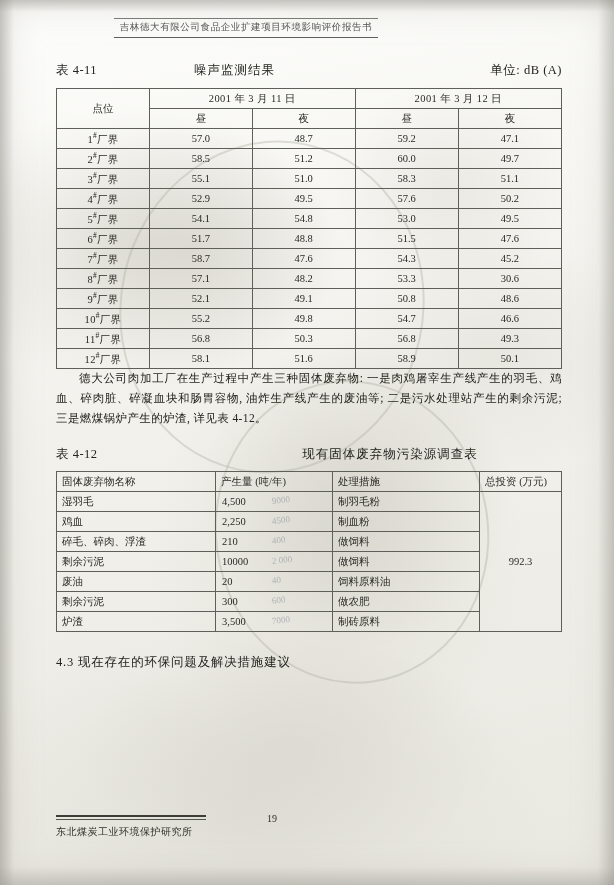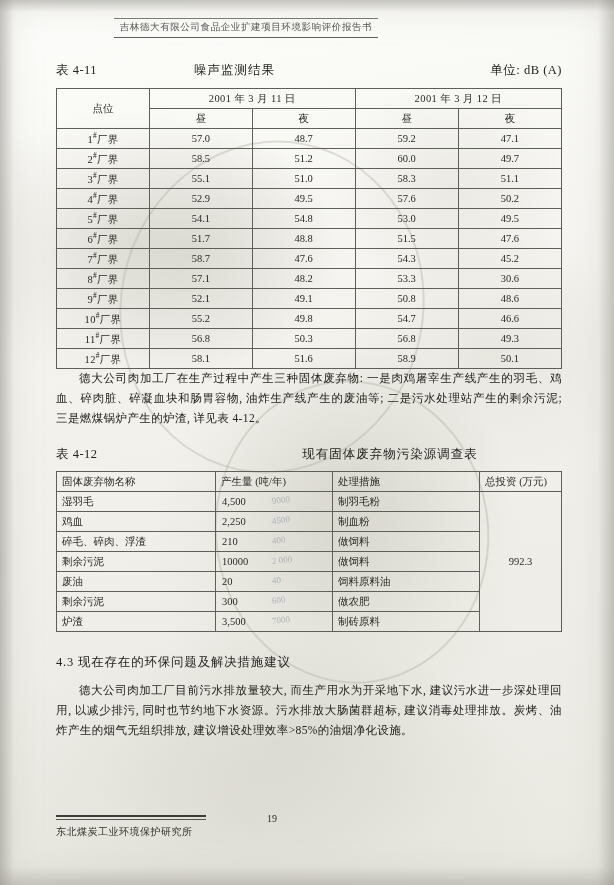--- a/index.html
+++ b/index.html
@@ -418,21 +418,20 @@
           </tr>
           <tr>
             <td class="l">炉渣</td>
             <td class="amount">3,500<span class="pencil">7000</span></td>
             <td class="l">制砖原料</td>
           </tr>
         </tbody>
     </table>
 
     <h3 class="sec">4.3 现在存在的环保问题及解决措施建议</h3>
-    <p class="para">德大公司肉加工厂目前污水排放量较大, 而生产用水为开采地下水, 建议污水进一步深处理回用, 以减少排污, 同时也节约地下水资源。污水排放大肠菌群超标, 建议消毒处理排放。炭烤、油炸产生的烟气无组织排放, 建议增设处理效率&gt;85%的油烟净化设施。</p>
 
   </div>
 
   <div class="footer">
     <div class="footer-rule"></div>
     <div class="footer-line">
       <span class="footer-org">东北煤炭工业环境保护研究所</span>
       <span class="footer-page">19</span>
     </div>
   </div>

